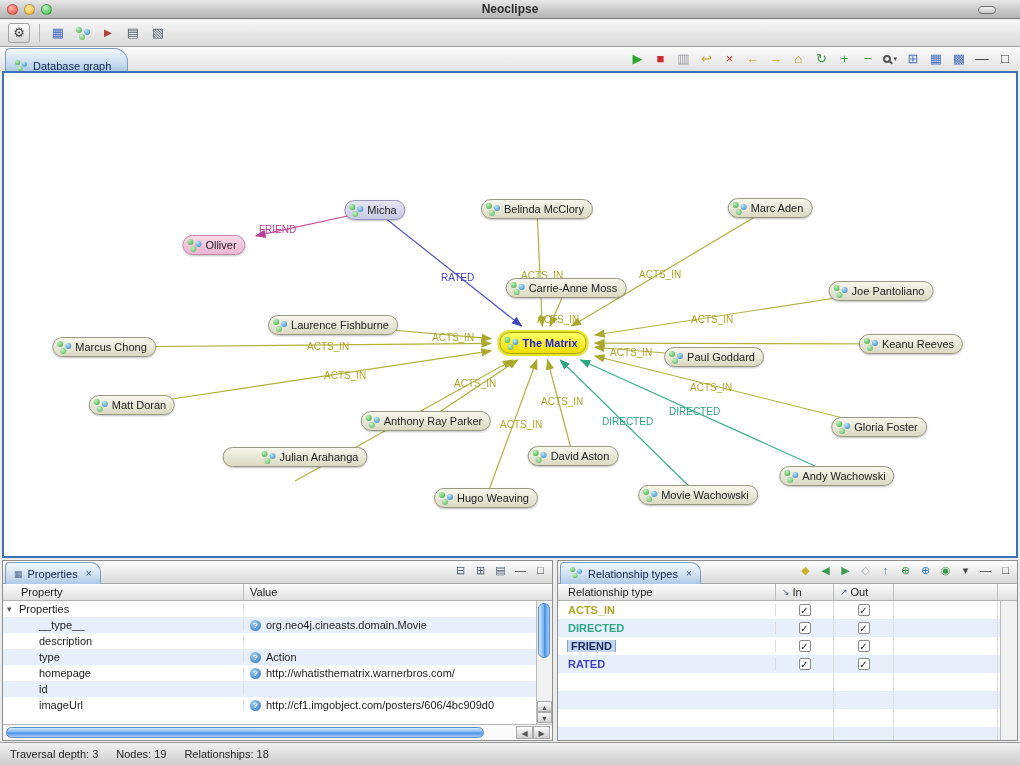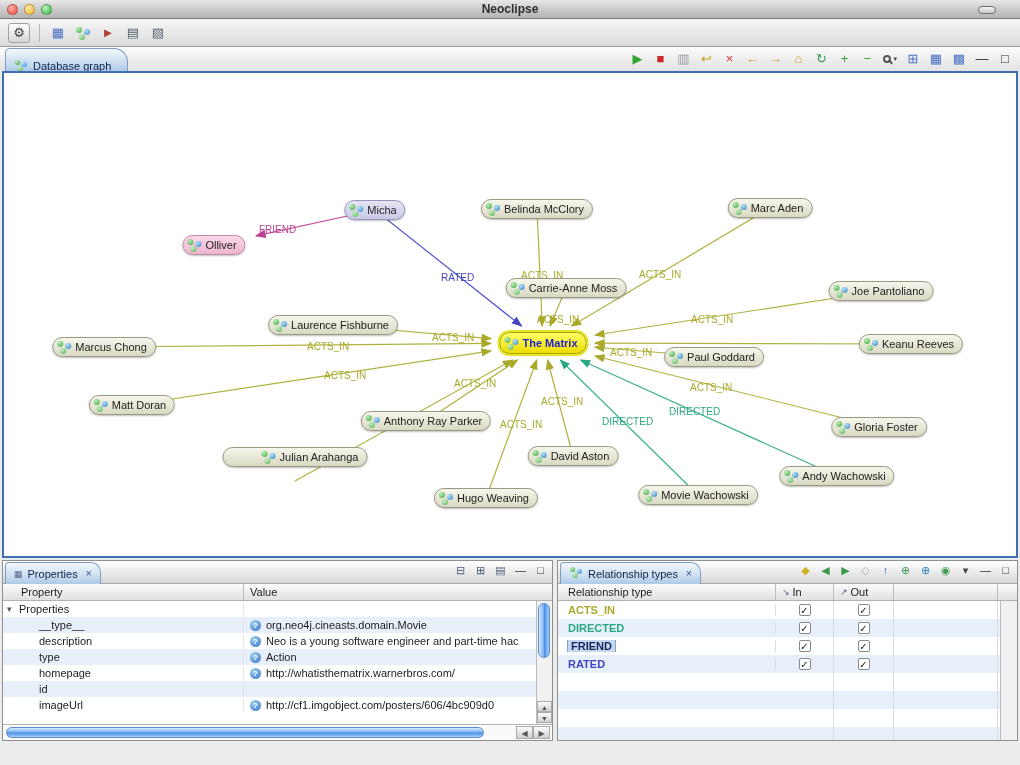--- a/index.html
+++ b/index.html
@@ -423,24 +423,20 @@
       </div>
     <div class="prow alt" data-name="property-row">
           <div class="pc1" data-name="property-name">__type__</div>
           <div class="pc2" data-name="property-value">
             <span class="vicon" data-name="property-type-icon"></span>
             <span data-name="property-value-text">org.neo4j.cineasts.domain.Movie</span>
           </div>
         </div>
         <div class="prow" data-name="property-row">
           <div class="pc1" data-name="property-name">description</div>
-          <div class="pc2" data-name="property-value">
-            <span class="vicon" data-name="property-type-icon"></span>
-            <span data-name="property-value-text">Neo is a young software engineer and part-time hac</span>
-          </div>
         </div>
         <div class="prow alt" data-name="property-row">
           <div class="pc1" data-name="property-name">type</div>
           <div class="pc2" data-name="property-value">
             <span class="vicon" data-name="property-type-icon"></span>
             <span data-name="property-value-text">Action</span>
           </div>
         </div>
         <div class="prow" data-name="property-row">
           <div class="pc1" data-name="property-name">homepage</div>
@@ -574,14 +570,19 @@
         <div class="rrow alt" data-name="empty-row">
           <div class="rc-type" data-name="relationship-type-name"></div>
           <div class="rc-in" data-name="in-cell"></div>
           <div class="rc-out" data-name="out-cell"></div>
           <div class="rc-fill" data-name="filler-cell"></div>
         </div>
       </div>
     <div class="vscroll rel" data-name="relationship-vertical-scrollbar"></div>
   </div>
 
+  <div class="statusbar" data-name="status-bar">
+    <span data-name="status-traversal-depth">Traversal depth: 3</span>
+    <span data-name="status-nodes">Nodes: 19</span>
+    <span data-name="status-relationships">Relationships: 18</span>
+  </div>
 
 </div>
 
 </body></html>

